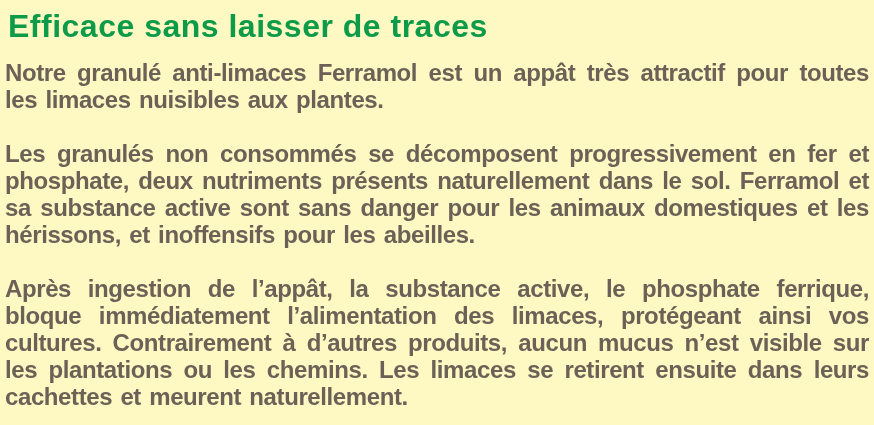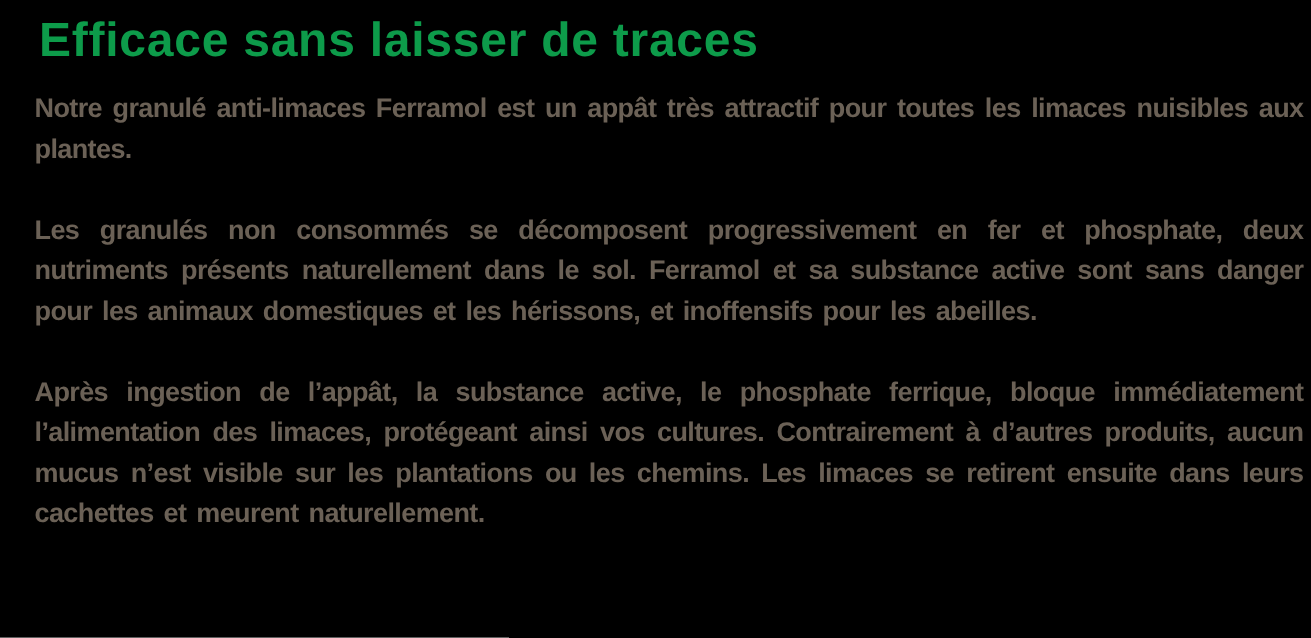--- a/index.html
+++ b/index.html
@@ -9,35 +9,35 @@
   body {
     width: 874px;
     height: 425px;
     overflow: hidden;
     font-family: "Liberation Sans", "DejaVu Sans", sans-serif;
   }
   .page {
     position: relative;
     width: 874px;
     height: 425px;
-    background: #000000;
+    background: #fef9c3;
     box-sizing: border-box;
-    padding: 6px 5px 0 23px;
+    padding: 6px 5px 0 5px;
   }
   .page-title {
     margin: 2px 0 15px 3px;
     font-size: 32px;
     line-height: 36px;
     font-weight: bold;
     letter-spacing: 0.5px;
     color: #0d9b4a;
   }
   .body-paragraph {
     margin: 0 0 27px 0;
-    font-size: 18px;
+    font-size: 24px;
     line-height: 27px;
     font-weight: bold;
     letter-spacing: -0.4px;
     word-spacing: 2px;
     color: #6b6156;
     text-align: justify;
   }
 </style>
 </head>
 <body>

